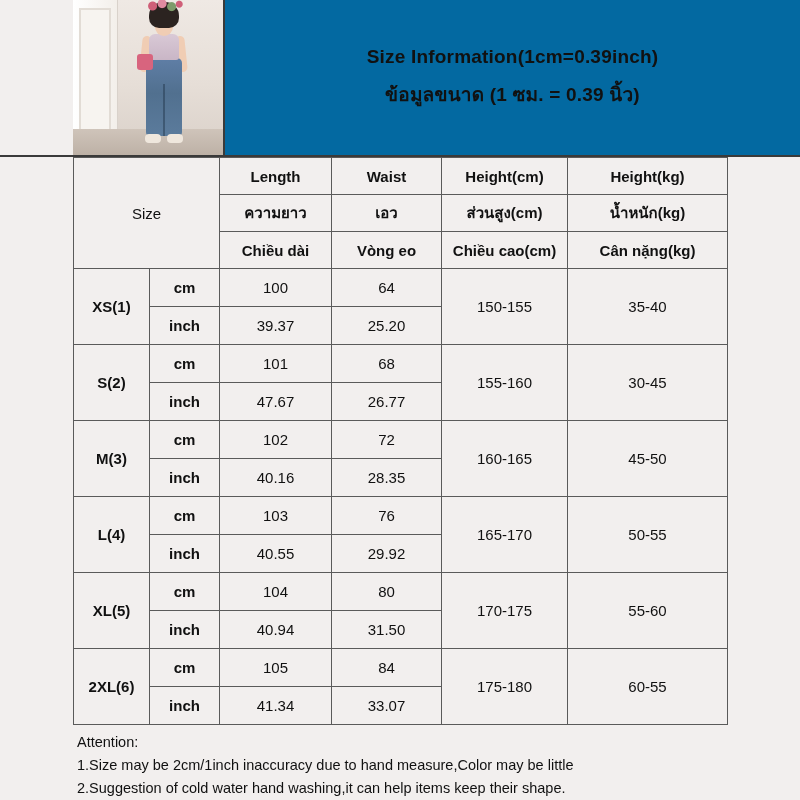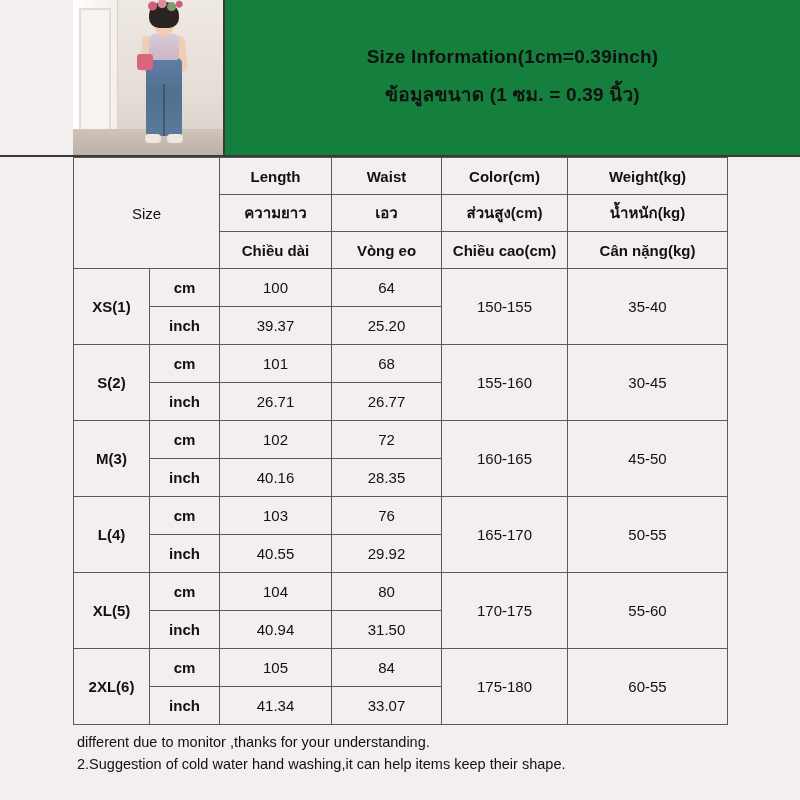--- a/index.html
+++ b/index.html
@@ -121,21 +121,21 @@
     background: #efe7dd; border-radius: 4px;
   }
   .title-cell {
     flex: 1;
     display: flex;
     flex-direction: column;
     align-items: center;
     justify-content: center;
     gap: 12px;
     padding: 6px 10px 10px 10px;
-    background: #15803d;
+    background: #0369a1;
   }
   .title-line {
     font-weight: bold;
     font-size: 19px;
     color: #111;
     letter-spacing: .2px;
     text-align: center;
     line-height: 1.35;
   }
   
@@ -239,22 +239,22 @@
       <col class="col-waist">
       <col class="col-height">
       <col class="col-weight">
     </colgroup>
     <tbody>
 
       <tr>
         <td rowspan="3" colspan="2" class="hdr-size">Size</td>
         <td class="hdr">Length</td>
         <td class="hdr">Waist</td>
-        <td class="hdr">Color(cm)</td>
-        <td class="hdr">Weight(kg)</td>
+        <td class="hdr">Height(cm)</td>
+        <td class="hdr">Height(kg)</td>
       </tr>
 
       <tr>
         <td class="hdr">ความยาว</td>
         <td class="hdr">เอว</td>
         <td class="hdr">ส่วนสูง(cm)</td>
         <td class="hdr">น้ำหนัก(kg)</td>
       </tr>
 
       <tr>
@@ -281,21 +281,21 @@
       <tr>
         <td rowspan="2" class="size-name">S(2)</td>
         <td class="unit-cell">cm</td>
         <td class="val-cell">101</td>
         <td class="val-cell">68</td>
         <td rowspan="2" class="span-cell">155-160</td>
         <td rowspan="2" class="span-cell">30-45</td>
       </tr>
       <tr>
         <td class="unit-cell">inch</td>
-        <td class="val-cell">26.71</td>
+        <td class="val-cell">47.67</td>
         <td class="val-cell">26.77</td>
       </tr>
 
       <tr>
         <td rowspan="2" class="size-name">M(3)</td>
         <td class="unit-cell">cm</td>
         <td class="val-cell">102</td>
         <td class="val-cell">72</td>
         <td rowspan="2" class="span-cell">160-165</td>
         <td rowspan="2" class="span-cell">45-50</td>
@@ -344,17 +344,18 @@
       </tr>
       <tr>
         <td class="unit-cell">inch</td>
         <td class="val-cell">41.34</td>
         <td class="val-cell">33.07</td>
       </tr>
     </tbody>
   </table>
 
   <div class="attention">
-    <div class="line">different due to monitor ,thanks for your understanding.</div>
+    <div class="line first">Attention:</div>
+    <div class="line">1.Size may be 2cm/1inch inaccuracy due to hand measure,Color may be little</div>
     <div class="line">2.Suggestion of cold water hand washing,it can help items keep their shape.</div>
   </div>
 
 </div>
 
 </body></html>

